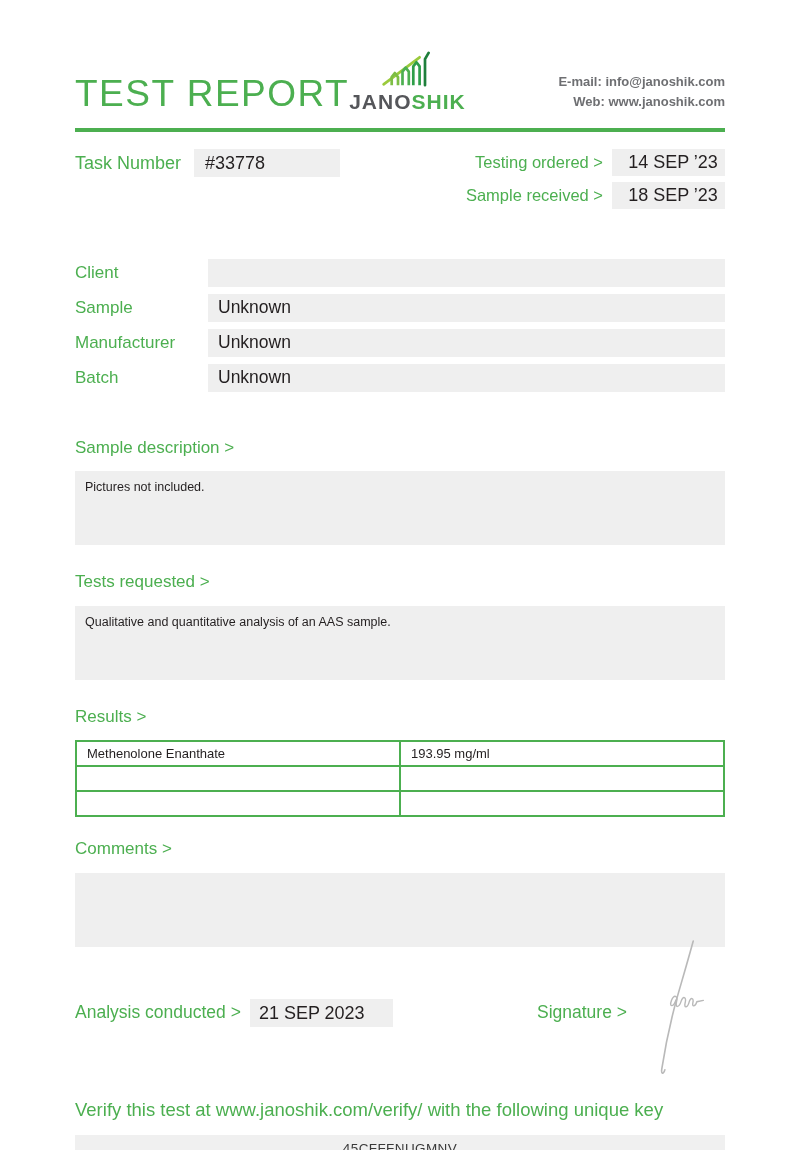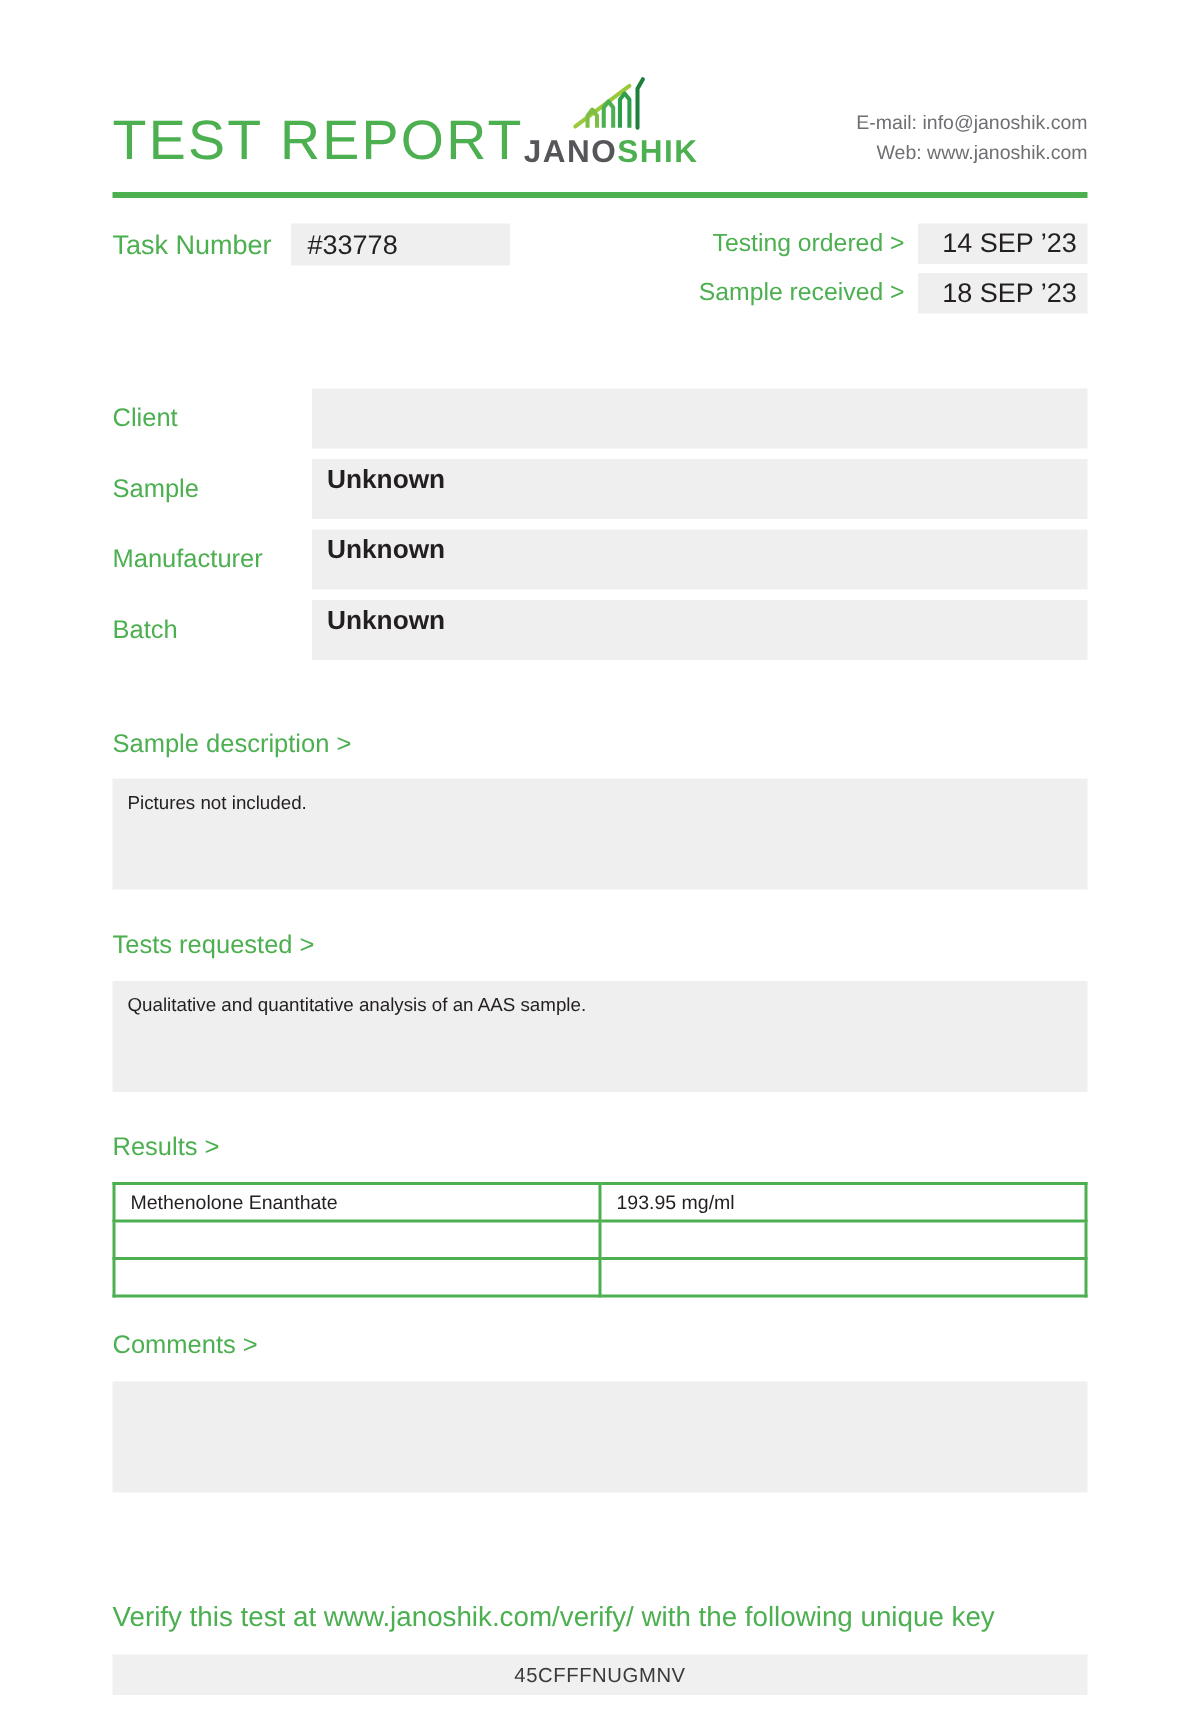--- a/index.html
+++ b/index.html
@@ -42,20 +42,21 @@
   .logo svg{width:58px;height:36px;margin-bottom:4px;display:block;}
   .logo-text{font-size:21px;font-weight:700;letter-spacing:1px;color:var(--logo_dark);line-height:1;}
   .logo-text .green{color:var(--green);}
   .contact{
     justify-self:end;
     text-align:right;
     font-size:13px;
     color:var(--gray_text);
     line-height:1.55;
     white-space:nowrap;
+    font-weight:bold;
   }
   .divider{height:4px;background:var(--green);margin-top:16px;}
   
   .task-row{display:flex;align-items:flex-start;margin-top:17px;}
   .task-label{color:var(--green);font-size:18px;padding-top:4px;white-space:nowrap;}
   .task-value{
     background:var(--box);width:146px;height:28px;line-height:28px;
     padding-left:11px;margin-left:13px;font-size:18px;
   }
   .task-right{margin-left:auto;}
@@ -63,22 +64,22 @@
   .tr-label{color:var(--green);font-size:16.5px;white-space:nowrap;}
   .tr-value{
     background:var(--box);width:113px;height:27px;line-height:27px;
     padding-left:9px;margin-left:9px;font-size:18px;white-space:nowrap;
   }
   
   .info-block{margin-top:44px;}
   .info-row{display:flex;align-items:center;margin-bottom:7px;}
   .info-label{width:133px;flex:0 0 133px;color:var(--green);font-size:17px;}
   .info-value{
-    flex:1;background:var(--box);height:40px;line-height:26px;
-    padding-left:10px;font-size:17.5px;font-weight:bold;
+    flex:1;background:var(--box);height:28px;line-height:26px;
+    padding-left:10px;font-size:17.5px;
   }
   
   .section-heading{
     color:var(--green);font-size:17px;font-weight:400;
     margin:27px 0 13px 0;line-height:1.2;
   }
   .section-heading.mt-lg{margin-top:46px;}
   .section-box{
     background:var(--box);height:74px;
     padding:8px 10px;font-size:12.5px;line-height:1.4;
@@ -195,17 +196,26 @@
       <tr>
         <td class="col-name"></td>
         <td></td>
       </tr>
     </tbody>
   </table>
 
   <div class="section-heading" style="margin-top:22px;">Comments &gt;</div>
   <div class="section-box"></div>
 
+  <div class="footer-row">
+    <div class="analysis-label">Analysis conducted &gt;</div>
+    <div class="analysis-date">21 SEP 2023</div>
+    <div class="sig-label">Signature &gt;</div>
+    <svg class="signature-svg" viewBox="0 0 60 140" aria-hidden="true">
+      <path d="M47 4 C41 26 35 46 31 60 C26 78 20 104 16 130 C15.2 135 17.5 136 19 131" stroke="#B9B9B9" stroke-width="1.6" fill="none" stroke-linecap="round"></path>
+      <path d="M30 62 C27 70 23 69 25.5 62.5 C28 56 32 58 30.5 64 C29 70 33 70 35 63.5 C36.8 57.5 40.5 59 39 65 C37.6 70.6 41.5 70 43 64 C44.3 59 47.8 60 46.6 65 C45.6 69.4 49 68.6 50.6 63.8 L57 62.5" stroke="#B9B9B9" stroke-width="1.4" fill="none" stroke-linecap="round"></path>
+    </svg>
+  </div>
 
   <div class="verify-line">Verify this test at www.janoshik.com/verify/ with the following unique key</div>
   <div class="key-box">45CFFFNUGMNV</div>
 
 </div>
 
 </body></html>

